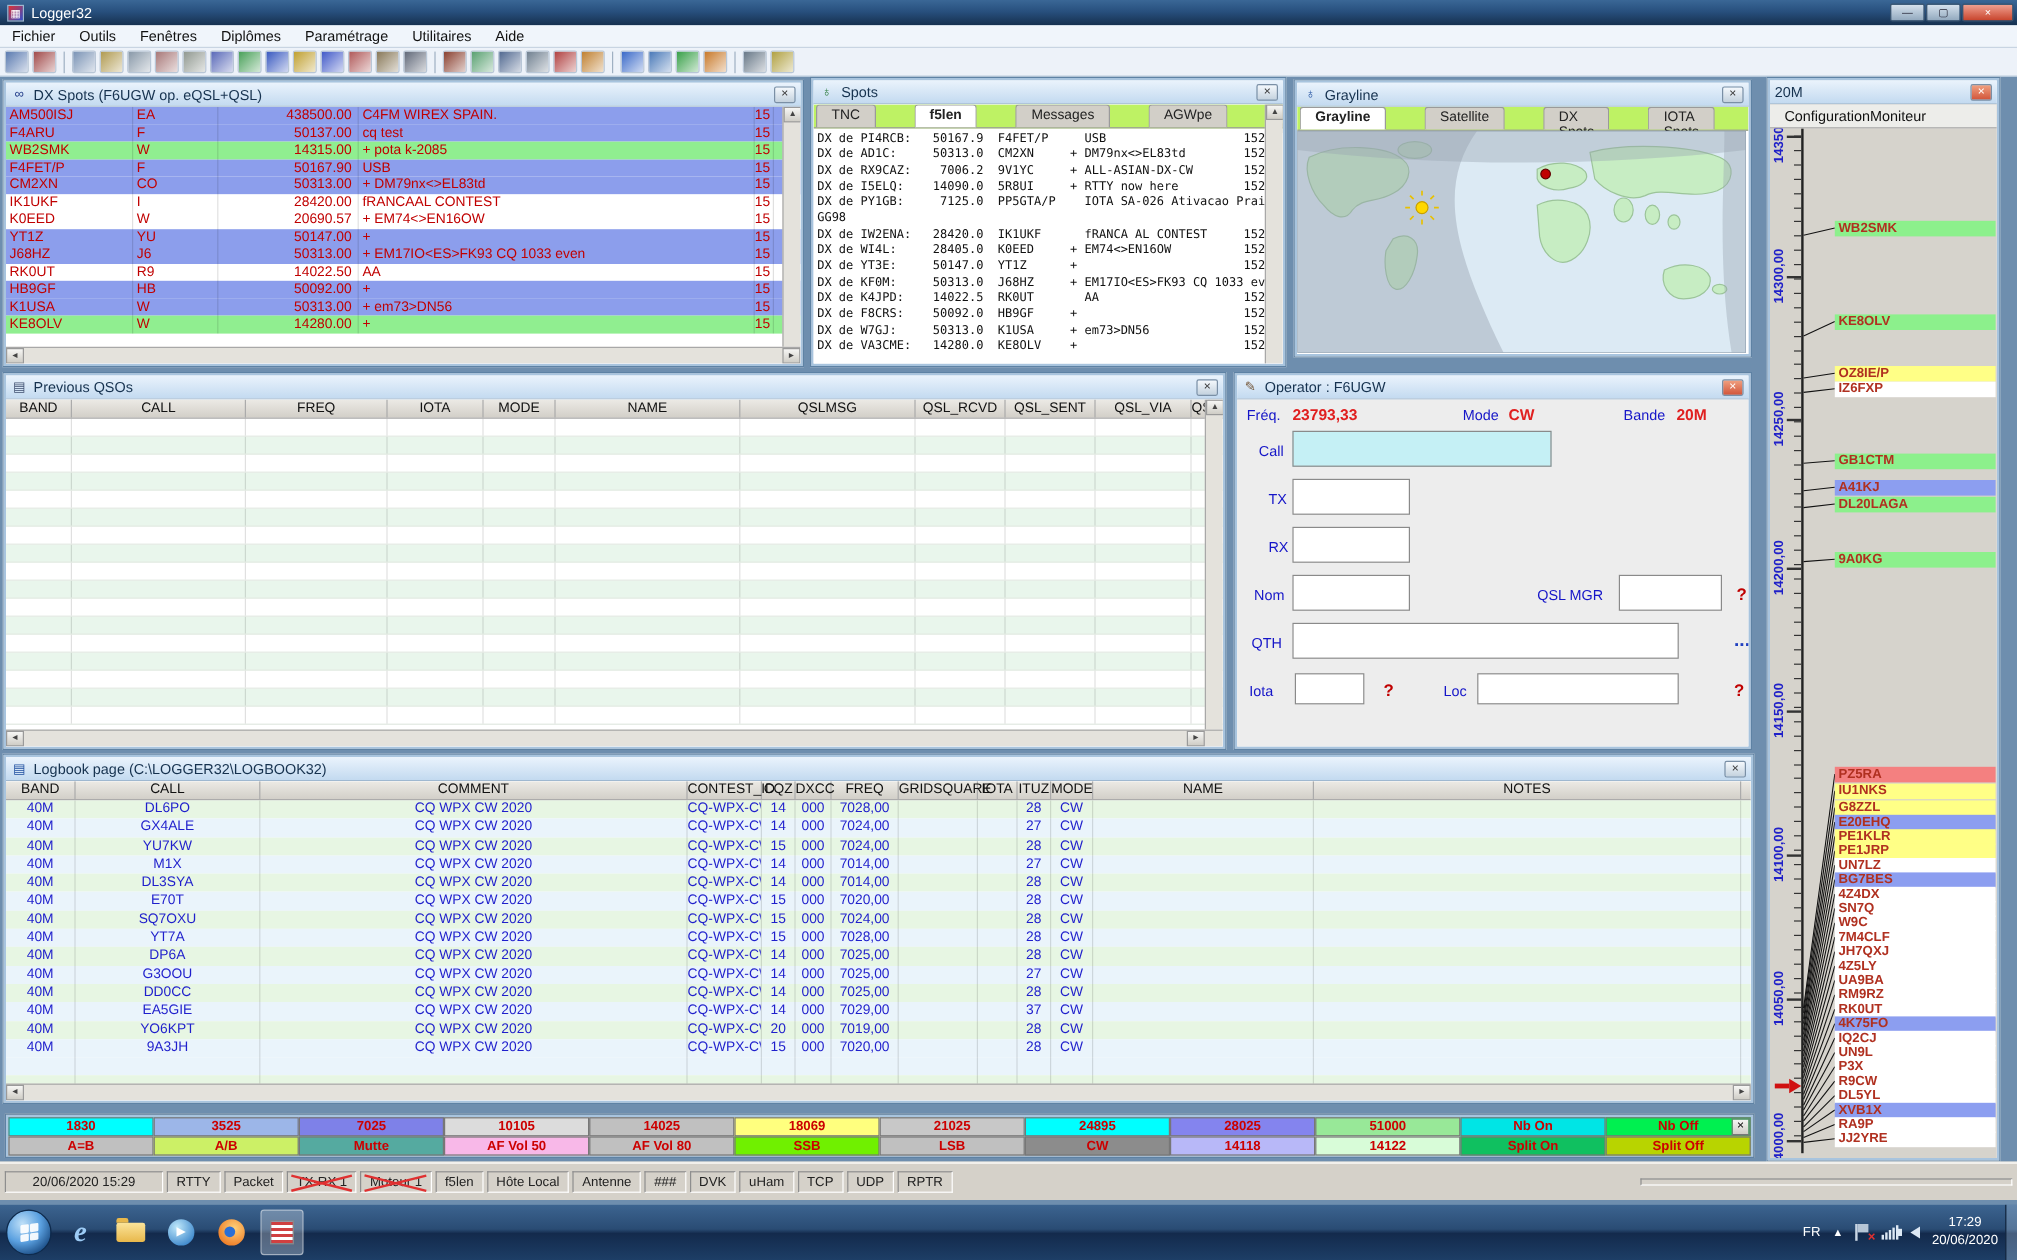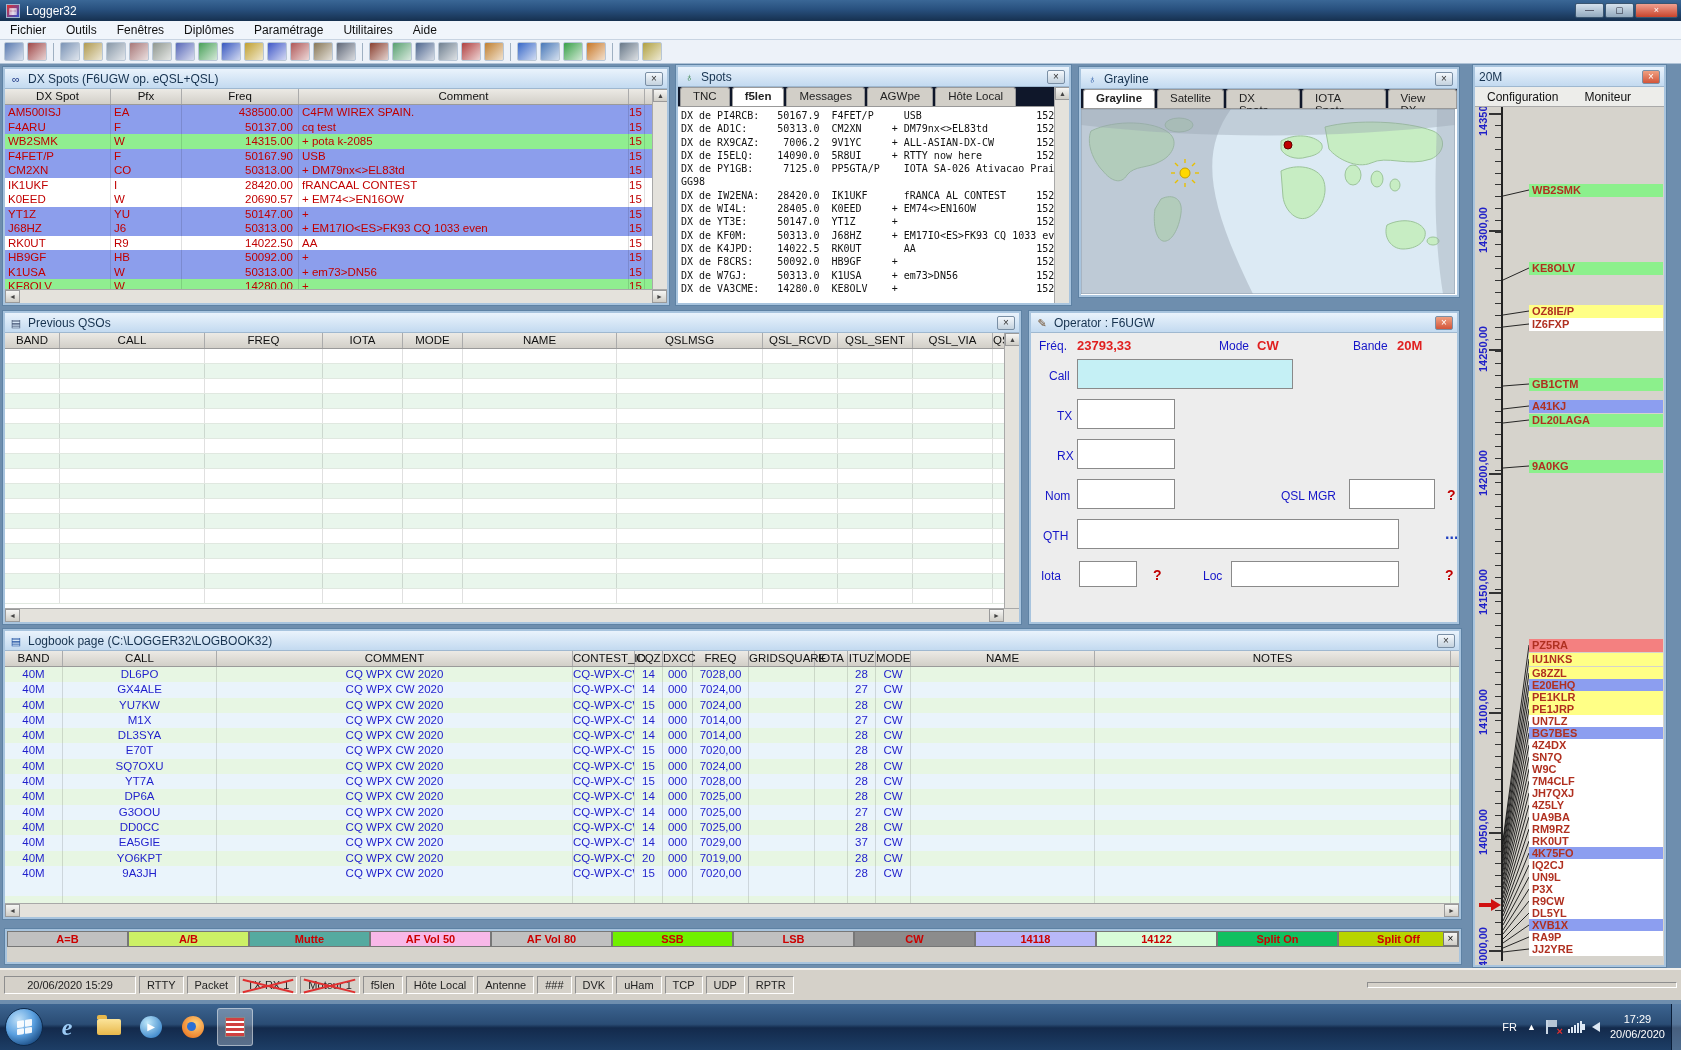--- a/index.html
+++ b/index.html
@@ -44,37 +44,37 @@
   .trow>div{border-right:1px solid rgba(0,0,0,.12);overflow:hidden;white-space:nowrap;}
   .rowblue{background:#8C9EEC;} .rowgreen{background:#90EE90;} .rowwhite{background:#FFFFFF;}
   .spottxt{color:#C00000;}
   .hscroll{position:absolute;left:0;right:0;bottom:0;height:14px;background:#E4E2DC;
     border-top:1px solid #A8A8A8;display:flex;justify-content:space-between;}
   .vscroll{position:absolute;right:0;top:0;bottom:14px;width:15px;background:#E4E2DC;
     border-left:1px solid #A8A8A8;}
   .sbtn{width:15px;height:13px;background:linear-gradient(180deg,#F6F6F4,#CFCDC6);
     border:1px solid #9A9A9A;font-size:7px;text-align:center;line-height:12px;color:#444;}
   
-  .tabs{display:flex;background:#0f172a;border-bottom:1px solid #999;height:20px;}
+  .tabs{display:flex;background:#bef264;border-bottom:1px solid #999;height:20px;gap:30px;}
   .tab{padding:2px 12px;font-size:11.5px;background:#D2CFC8;border:1px solid #9a9a9a;
     border-bottom:none;border-radius:3px 3px 0 0;margin-left:2px;color:#222;}
   .tab.active{background:#FFFFFF;font-weight:bold;}
   #telnet-lines{font-family:"DejaVu Sans Mono",monospace;font-size:10px;line-height:13.3px;
     white-space:pre;color:#111;padding:2px 3px;}
   
   #operator .pbody{background:#EDEDED;}
   .oplabel{position:absolute;color:#1515C8;font-size:12px;}
   .opvalue{position:absolute;color:#E02020;font-size:13px;font-weight:bold;}
   .opinput{position:absolute;background:#fff;border:1px solid #8A8A8A;}
   .q{position:absolute;color:#C00000;font-weight:bold;font-size:14px;}
   
   .lbrow>div{text-align:center;color:#1F1FCC;}
   
   #bandmap .pbody{background:#D6D3CC;}
-  #bm-menu{height:20px;display:flex;gap:26px;padding-left:12px;font-size:12px;color:#111;
+  #bm-menu{height:20px;display:flex;padding-left:12px;font-size:12px;color:#111;
     background:#EDEDEA;border-bottom:1px solid #AAA;align-items:center;}
   #bm-scale{position:absolute;left:0;right:0;top:20px;bottom:0;overflow:hidden;}
   .freqlab{position:absolute;left:2px;writing-mode:vertical-rl;transform:rotate(180deg);
     color:#2020C8;font-size:11px;font-weight:bold;height:70px;text-align:center;}
   .tick{position:absolute;background:#333;height:1px;}
   #bm-axis{position:absolute;left:26px;top:0;bottom:4px;width:2px;background:#222;}
   .bm-entry{position:absolute;left:54px;width:134px;height:13px;font-size:11px;font-weight:bold;
     color:#B03020;line-height:13px;padding-left:3px;white-space:nowrap;overflow:hidden;}
   .bgreen{background:#8CF08C;} .byellow{background:#FFFF86;} .bwhite{background:#FFFFFF;}
   .bblue{background:#8C9EF0;} .bsalmon{background:#F48080;}
@@ -194,27 +194,20 @@
     <span class="tb-icon" style="background: linear-gradient(135deg, rgb(176, 160, 64) 0%, rgb(255, 255, 255) 130%);"></span>
   </div>
 
 <div class="panel" id="dxspots" style="left:2px;top:66px;width:668px;height:240px;">
   <div class="ptitle">
     <span class="picon" style="color:#203A88">∞</span>
     <span>DX Spots (F6UGW op. eQSL+QSL)</span>
     <span class="pclose">×</span>
   </div>
   <div class="pbody">
-    <div class="thead" id="dx-head">
-        <div style="width:106px">DX Spot</div>
-        <div style="width:71px">Pfx</div>
-        <div style="width:117px">Freq</div>
-        <div style="width:330px">Comment</div>
-        <div style="width:16px"></div>
-      </div>
     <div id="dx-rows">
         <div class="trow rowblue spottxt">
           <div style="width:106px;padding-left:3px">AM500ISJ</div>
           <div style="width:71px;padding-left:3px">EA</div>
           <div style="width:117px;text-align:right;padding-right:5px">438500.00</div>
           <div style="width:330px;padding-left:3px">C4FM WIREX SPAIN.</div>
           <div style="width:16px;overflow:hidden">15</div>
         </div>
         <div class="trow rowblue spottxt">
           <div style="width:106px;padding-left:3px">F4ARU</div>
@@ -1119,20 +1112,34 @@
         </div>
       </div>
     <div class="hscroll">
       <div class="sbtn">◄</div>
       <div class="sbtn">►</div>
     </div>
   </div>
 </div>
 
 <div id="bandbar">
+  <div class="bb-row" id="bb-row1">
+      <div class="bb" style="background: rgb(0, 255, 255);">1830</div>
+      <div class="bb" style="background: rgb(156, 182, 232);">3525</div>
+      <div class="bb" style="background: rgb(126, 129, 232);">7025</div>
+      <div class="bb" style="background: rgb(220, 220, 220);">10105</div>
+      <div class="bb" style="background: rgb(192, 192, 192);">14025</div>
+      <div class="bb" style="background: rgb(255, 255, 126);">18069</div>
+      <div class="bb" style="background: rgb(200, 200, 200);">21025</div>
+      <div class="bb" style="background: rgb(0, 255, 255);">24895</div>
+      <div class="bb" style="background: rgb(132, 132, 238);">28025</div>
+      <div class="bb" style="background: rgb(152, 232, 152);">51000</div>
+      <div class="bb" style="background: rgb(0, 229, 229);">Nb On</div>
+      <div class="bb" style="background: rgb(0, 240, 80);">Nb Off</div>
+    </div>
   <div class="bb-row" id="bb-row2">
       <div class="bb" style="background: rgb(192, 192, 192);">A=B</div>
       <div class="bb" style="background: rgb(204, 240, 102);">A/B</div>
       <div class="bb" style="background: rgb(85, 170, 160);">Mutte</div>
       <div class="bb" style="background: rgb(248, 184, 232);">AF Vol 50</div>
       <div class="bb" style="background: rgb(192, 192, 192);">AF Vol 80</div>
       <div class="bb" style="background: rgb(112, 240, 0);">SSB</div>
       <div class="bb" style="background: rgb(192, 192, 192);">LSB</div>
       <div class="bb" style="background: rgb(140, 140, 140);">CW</div>
       <div class="bb" style="background: rgb(184, 184, 248);">14118</div>

